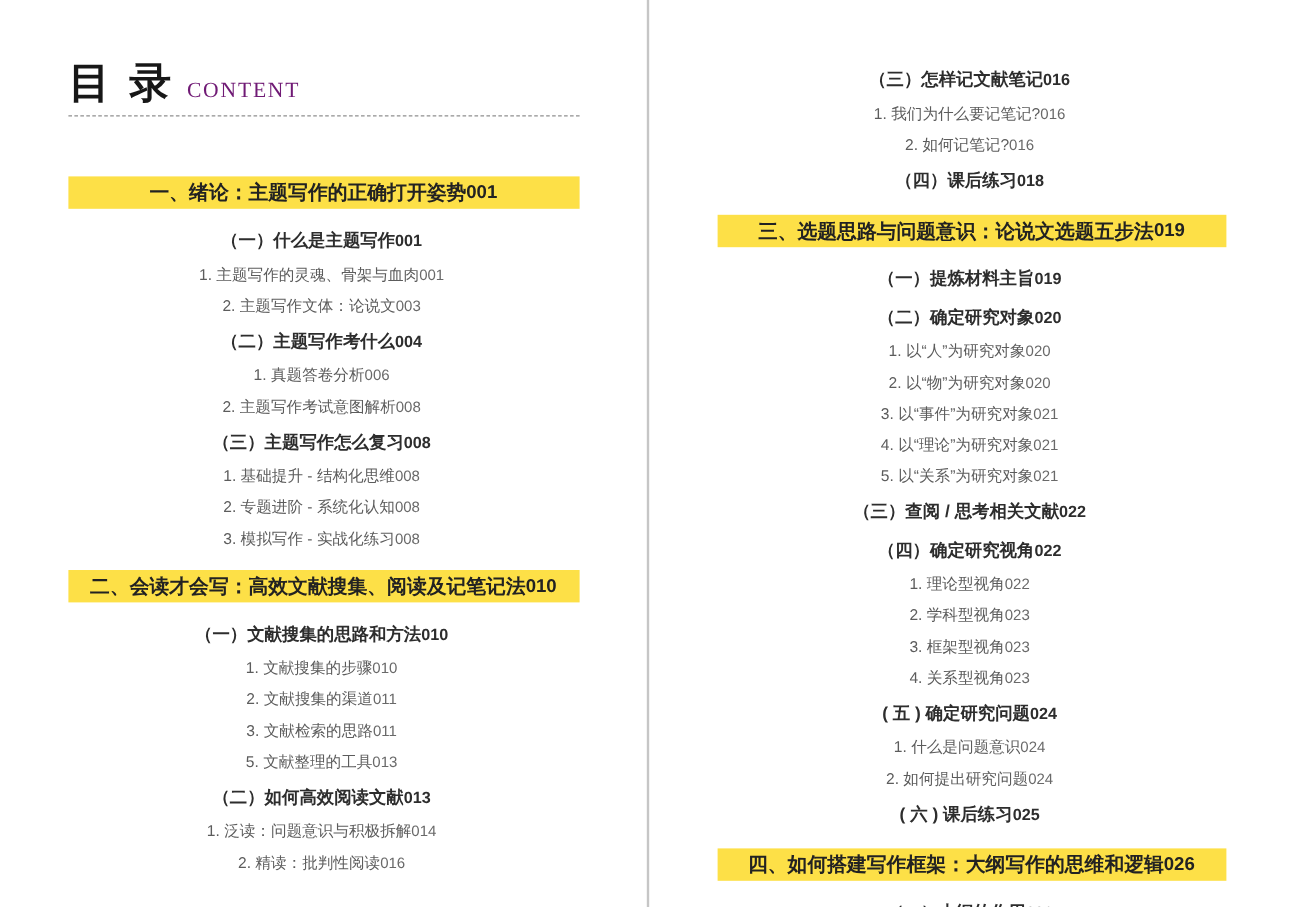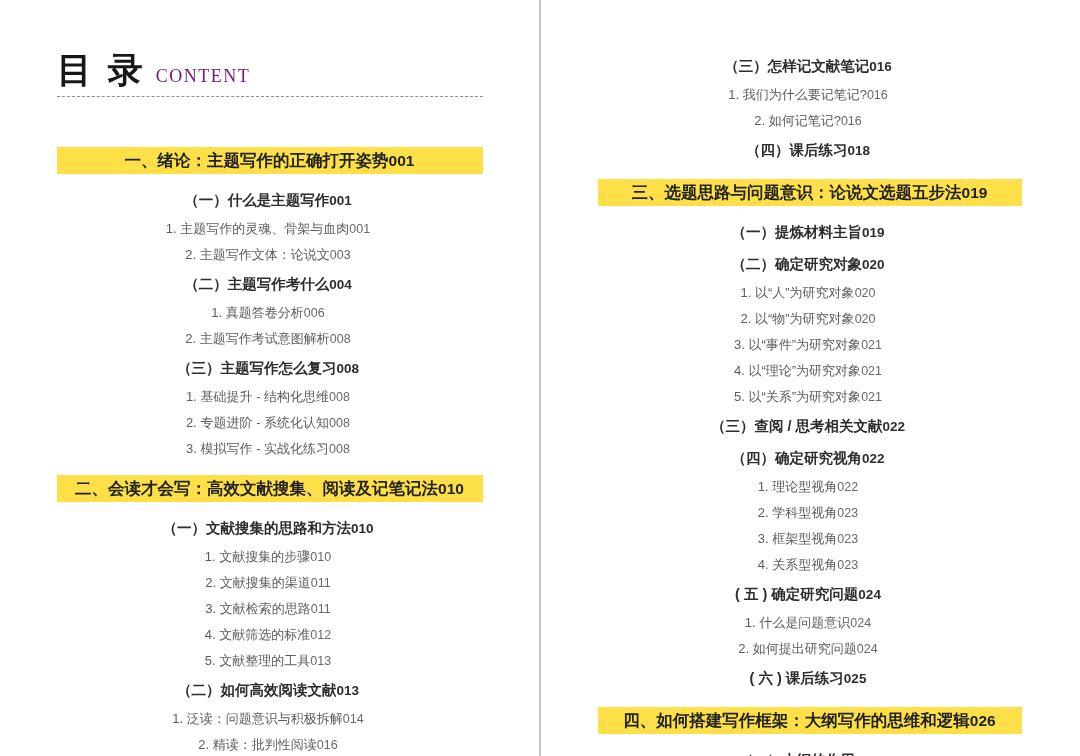--- a/index.html
+++ b/index.html
@@ -102,24 +102,20 @@
         </div>
         <div class="row row-item">
           <span class="label">2. 文献搜集的渠道</span>
           <span class="num">011</span>
         </div>
         <div class="row row-item">
           <span class="label">3. 文献检索的思路</span>
           <span class="num">011</span>
         </div>
         <div class="row row-item">
-          <span class="label">4. 文献筛选的标准</span>
-          <span class="num">012</span>
-        </div>
-        <div class="row row-item">
           <span class="label">5. 文献整理的工具</span>
           <span class="num">013</span>
         </div>
         <div class="row row-sub">
           <span class="label">（二）如何高效阅读文献</span>
           <span class="num">013</span>
         </div>
         <div class="row row-item">
           <span class="label">1. 泛读：问题意识与积极拆解</span>
           <span class="num">014</span>

